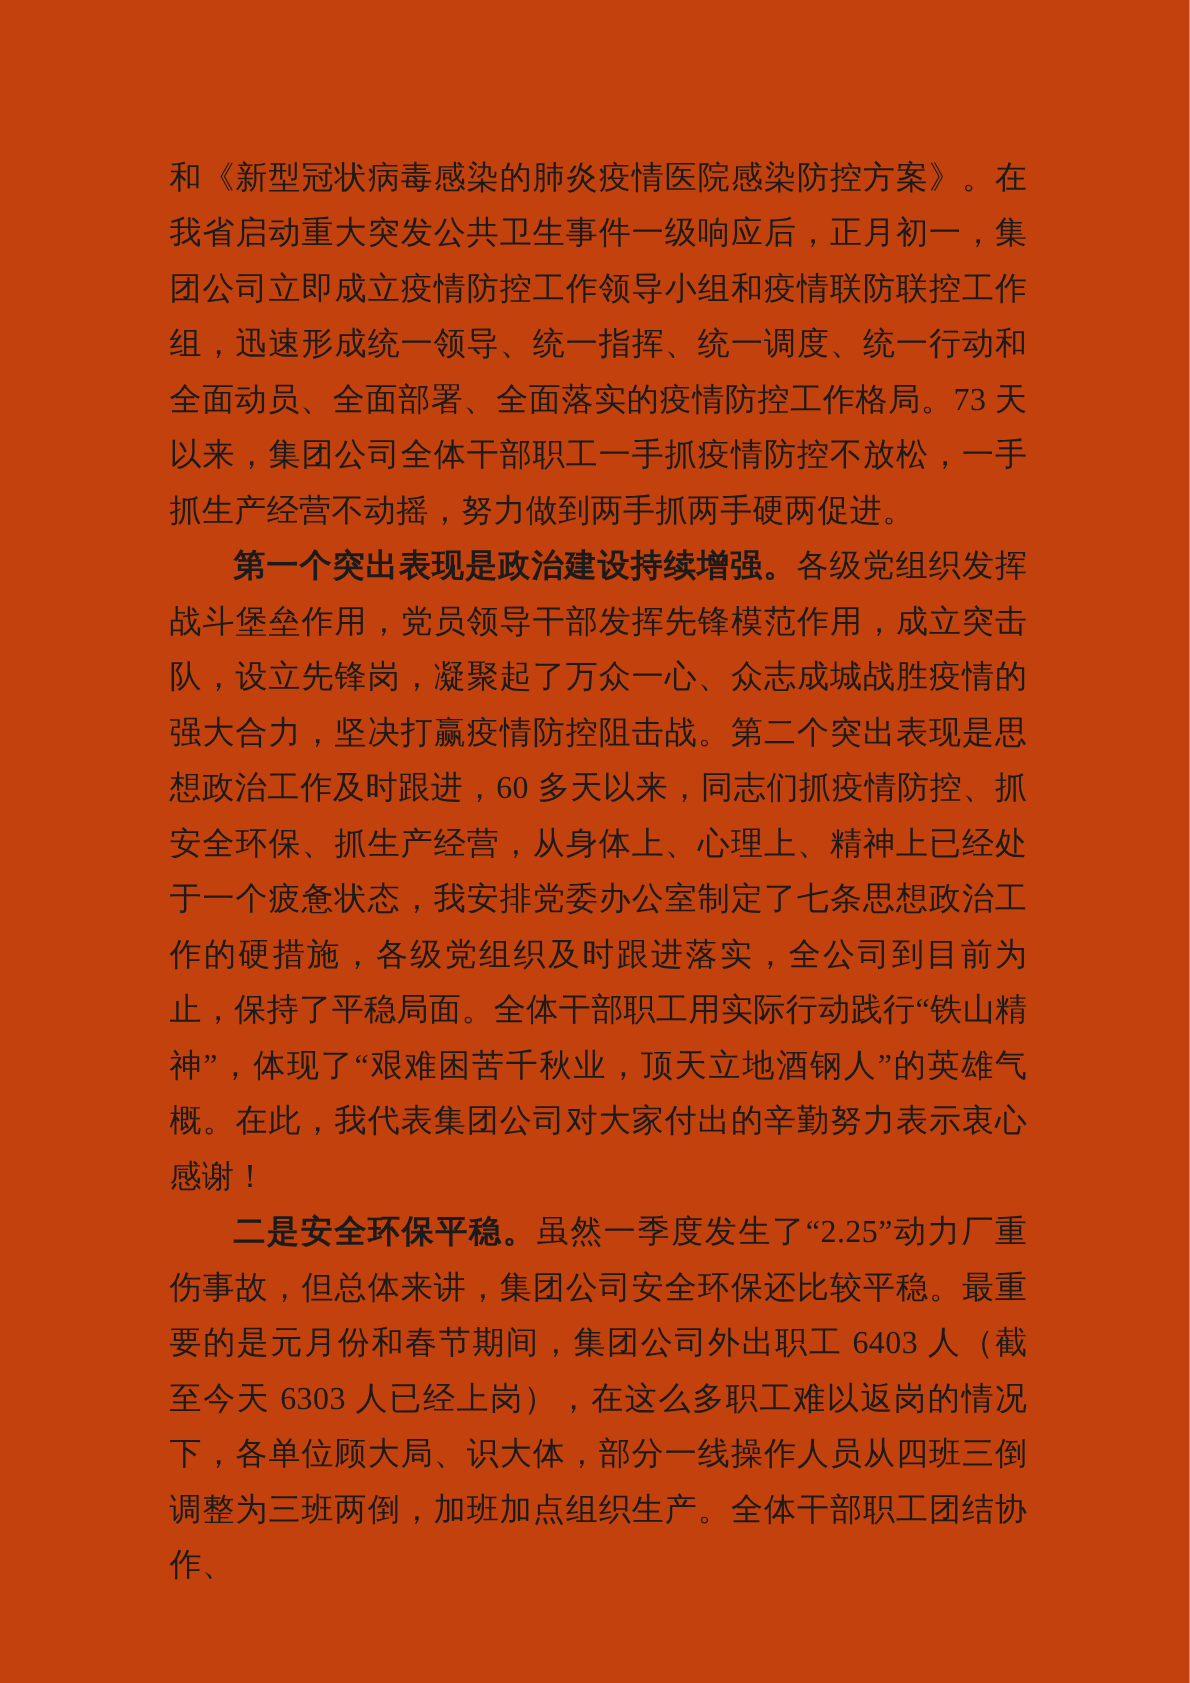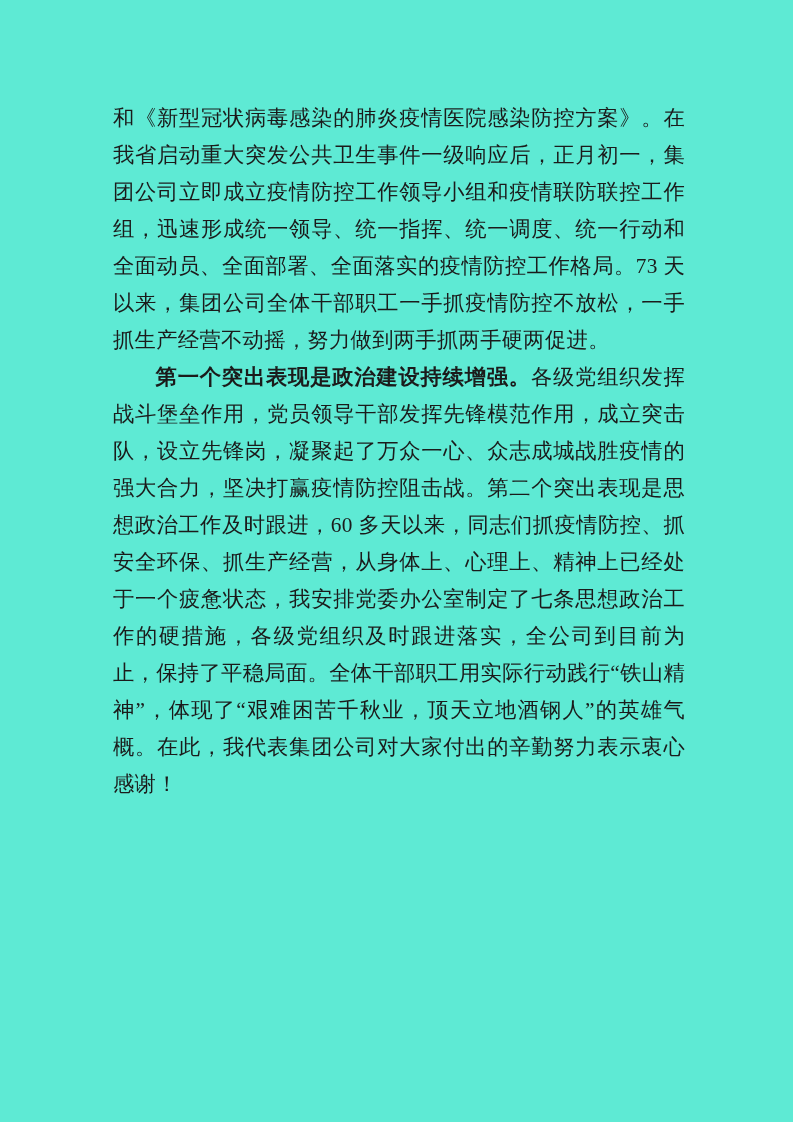--- a/index.html
+++ b/index.html
@@ -13,21 +13,21 @@
     overflow: hidden;
     position: relative;
     font-family: "Liberation Serif", "DejaVu Serif", serif;
   }
   .page {
     position: absolute;
     left: 0;
     top: 0;
     width: 793px;
     height: 1122px;
-    background: #5eead4;
+    background: #c2410c;
   }
   .text-block {
     position: absolute;
     left: 113px;
     top: 100px;
     width: 572px;
     color: #1b1b1b;
     font-size: 21.3px;
     line-height: 37px;
   }
@@ -46,14 +46,15 @@
     font-weight: 700;
   }
 </style>
 </head>
 <body style="background: rgb(255, 255, 255);">
 
 <main class="page">
   <div class="text-block" style="color: rgb(27, 27, 27);">
       <p><span>和《新型冠状病毒感染的肺炎疫情医院感染防控方案》。在我省启动重大突发公共卫生事件一级响应后，正月初一，集团公司立即成立疫情防控工作领导小组和疫情联防联控工作组，迅速形成统一领导、统一指挥、统一调度、统一行动和全面动员、全面部署、全面落实的疫情防控工作格局。73 天以来，集团公司全体干部职工一手抓疫情防控不放松，一手抓生产经营不动摇，努力做到两手抓两手硬两促进。</span></p>
       <p class="indent"><span class="bold">第一个突出表现是政治建设持续增强。</span><span>各级党组织发挥战斗堡垒作用，党员领导干部发挥先锋模范作用，成立突击队，设立先锋岗，凝聚起了万众一心、众志成城战胜疫情的强大合力，坚决打赢疫情防控阻击战。第二个突出表现是思想政治工作及时跟进，60 多天以来，同志们抓疫情防控、抓安全环保、抓生产经营，从身体上、心理上、精神上已经处于一个疲惫状态，我安排党委办公室制定了七条思想政治工作的硬措施，各级党组织及时跟进落实，全公司到目前为止，保持了平稳局面。全体干部职工用实际行动践行“铁山精神”，体现了“艰难困苦千秋业，顶天立地酒钢人”的英雄气概。在此，我代表集团公司对大家付出的辛勤努力表示衷心感谢！</span></p>
+      <p class="indent"><span class="bold">二是安全环保平稳。</span><span>虽然一季度发生了“2.25”动力厂重伤事故，但总体来讲，集团公司安全环保还比较平稳。最重要的是元月份和春节期间，集团公司外出职工 6403 人（截至今天 6303 人已经上岗），在这么多职工难以返岗的情况下，各单位顾大局、识大体，部分一线操作人员从四班三倒调整为三班两倒，加班加点组织生产。全体干部职工团结协作、</span></p>
     </div>
 </main>
 
 </body></html>

